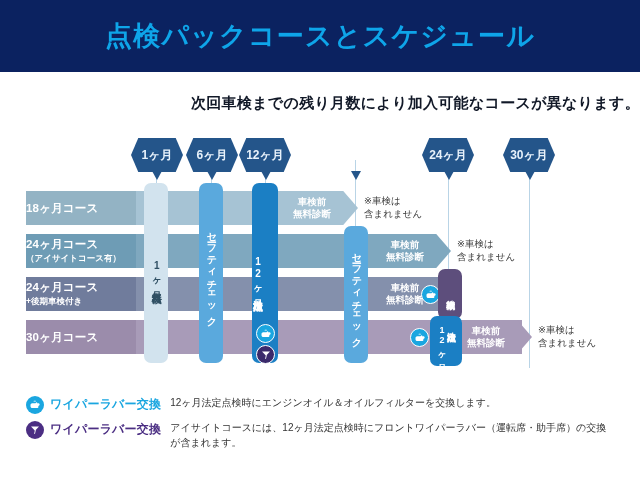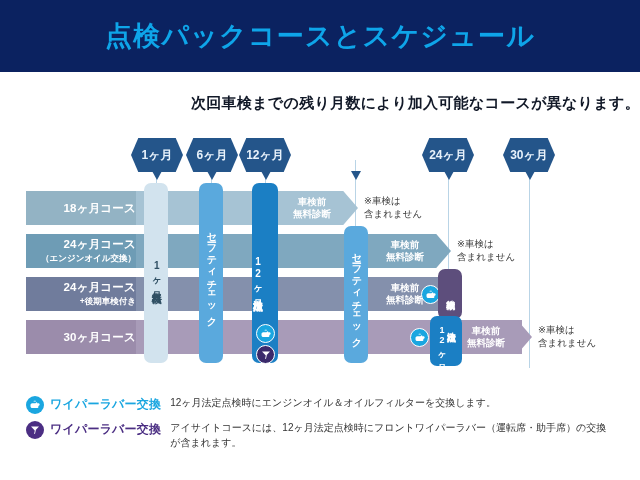--- a/index.html
+++ b/index.html
@@ -38,21 +38,21 @@
     clip-path:polygon(14% 0%,86% 0%,100% 50%,86% 100%,14% 100%,0% 50%);
   }
   .hex-tail{
     position:absolute;top:33px;width:10px;height:9px;background:#24558a;
     clip-path:polygon(0% 0%,100% 0%,50% 100%);
   }
 
   
   .course-chip{
     position:absolute;left:26px;width:110px;
-    display:flex;flex-direction:column;align-items:flex-end;justify-content:center;
+    display:flex;flex-direction:column;align-items:flex-start;justify-content:center;
     color:#ffffff;box-sizing:border-box;
   }
   .course-chip .c-main{font-size:11.5px;font-weight:bold;letter-spacing:.2px;white-space:nowrap;}
   .course-chip .c-sub{font-size:8.5px;font-weight:bold;letter-spacing:0;white-space:nowrap;margin-top:1px;}
 
   
   .band{position:absolute;}
 
   
   .vblock{
@@ -158,21 +158,21 @@
       <span>
         <span>車検前</span><br><span>無料診断</span>
       </span>
     </div>
     <div class="note" style="left:364px;top:57px;">※車検は
 含まれません</div>
 
     <div class="band" style="left:136px;top:96px;width:259px;height:34px;background:#7fa8bf;"></div>
     <div class="course-chip" style="top:96px;height:34px;background:#6e9cb5;">
       <span class="c-main">24ヶ月コース</span>
-      <span class="c-sub">（エンジンオイル交換）</span>
+      <span class="c-sub">（アイサイトコース有）</span>
     </div>
     <div class="chev" style="left:369px;top:96px;width:82px;height:34px;background:#7fa8bf;">
       <span>
         <span>車検前</span><br><span>無料診断</span>
       </span>
     </div>
     <div class="note" style="left:457px;top:100px;">※車検は
 含まれません</div>
 
     <div class="band" style="left:136px;top:139px;width:305px;height:34px;background:#8490ac;"></div>

